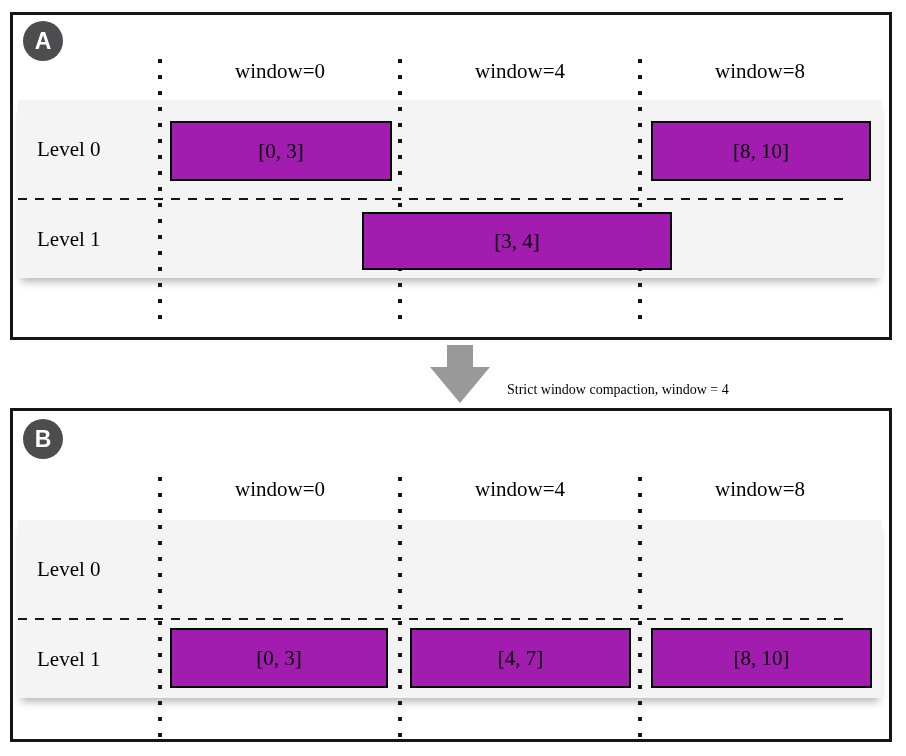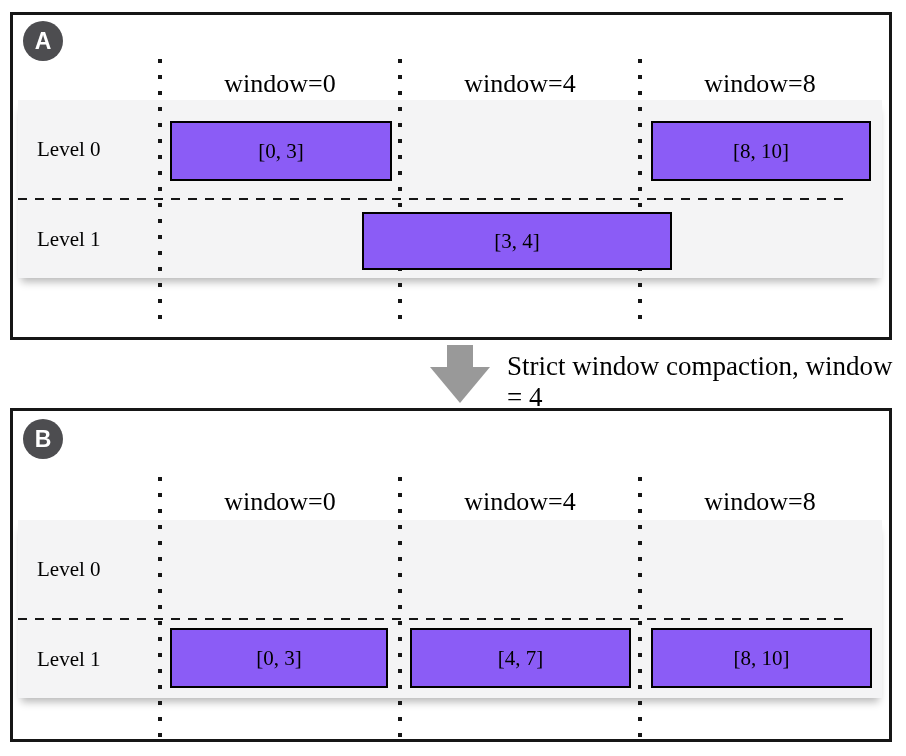--- a/index.html
+++ b/index.html
@@ -23,60 +23,60 @@
   .panel.a{top:12px;height:328px;}
   .panel.b{top:408px;height:334px;}
   .badge{
     position:absolute;width:40px;height:40px;border-radius:50%;
     background:var(--badge-bg);color:var(--badge-text);
     font-family:"Liberation Sans", sans-serif;font-weight:bold;font-size:23px;
     display:flex;align-items:center;justify-content:center;z-index:5;
   }
   .col-label{
     position:absolute;width:240px;height:28px;text-align:center;
-    font-size:26px;line-height:28px;z-index:2;margin-top:13px;
+    font-size:21px;line-height:28px;z-index:2;
   }
   .vdots{
     position:absolute;width:4px;z-index:1;
     background-image:repeating-linear-gradient(to bottom, var(--line) 0 4px, transparent 4px 16px);
   }
   .band{
     position:absolute;left:5px;width:864px;height:178px;background:var(--band-bg);
     box-shadow:0 7px 8px -3px rgba(0,0,0,0.28);z-index:0;
   }
   .hdash{
     position:absolute;left:5px;width:832px;height:2px;z-index:2;
     background-image:repeating-linear-gradient(to right, var(--line) 0 9px, transparent 9px 17px);
   }
   .row-label{
     position:absolute;left:24px;width:130px;display:flex;align-items:center;
     font-size:21px;z-index:2;
   }
   .range-box{
-    position:absolute;height:60px;background:#8b5cf6;border:2px solid var(--box-border);
+    position:absolute;height:60px;background:#a21caf;border:2px solid var(--box-border);
     display:flex;align-items:center;justify-content:center;font-size:21px;
     box-sizing:border-box;z-index:3;
   }
   .transition{
     position:absolute;left:0;top:340px;width:906px;height:68px;
   }
   .arrow{
     position:absolute;left:430px;top:5px;width:60px;height:58px;
   }
   .arrow .shaft{
     position:absolute;left:17px;top:0;width:26px;height:23px;background:var(--arrow);
   }
   .arrow .head{
     position:absolute;left:0;top:22px;width:0;height:0;
     border-left:30px solid transparent;border-right:30px solid transparent;
     border-top:36px solid var(--arrow);
   }
   .transition-label{
-    position:absolute;left:507px;top:8px;height:68px;display:flex;align-items:center;
-    font-size:27px;
+    position:absolute;left:507px;top:16px;height:68px;display:flex;align-items:center;
+    font-size:14px;
   }
 </style>
 </head>
 <body>
 
 <div class="canvas">
 
   <section class="panel a">
     <div class="badge" style="left:10px;top:6px;">A</div>
 

